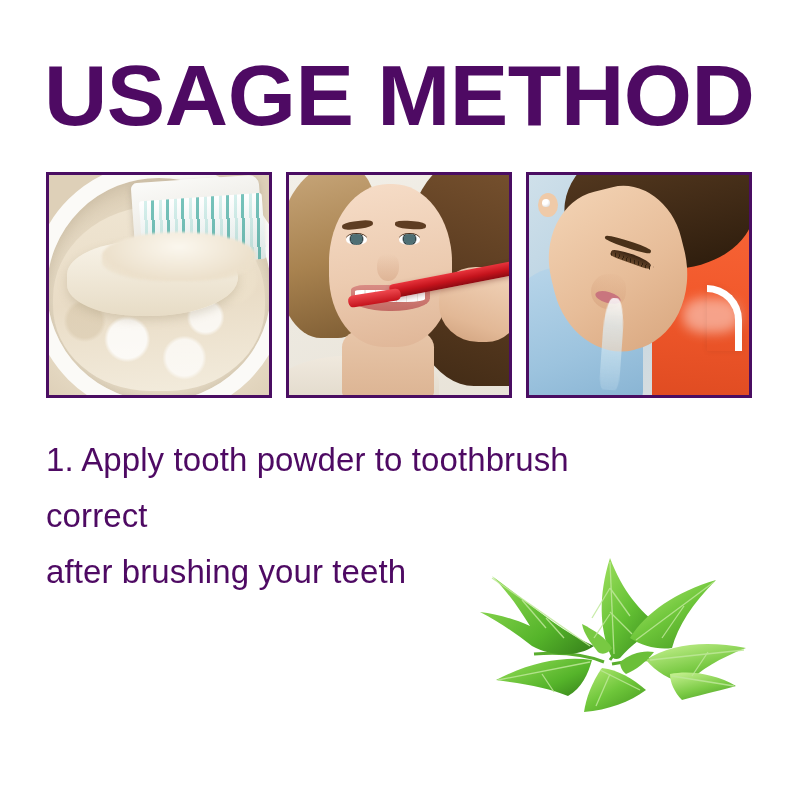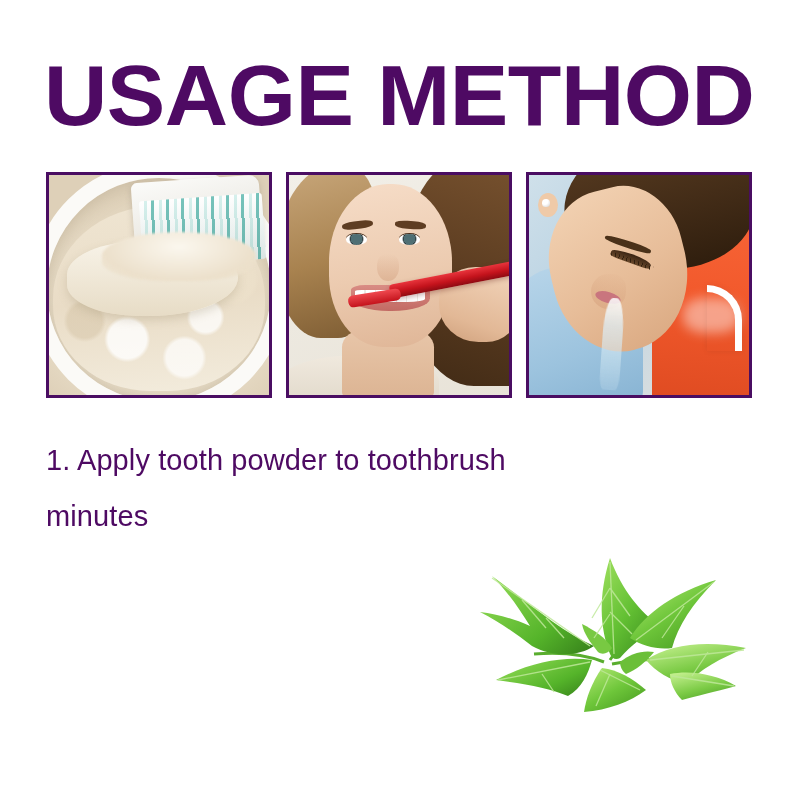--- a/index.html
+++ b/index.html
@@ -330,21 +330,21 @@
     border-radius: 50%;
   }
 
   
   .steps {
     position: absolute;
     left: 46px; top: 432px;
     width: 710px;
     color: #4e0a63;
     font-family: "Liberation Sans Narrow", "Liberation Sans", sans-serif;
-    font-size: 29px;
+    font-size: 33px;
     line-height: 56px;
     letter-spacing: .1px;
     z-index: 3;
     user-select: none;
   }
   .steps p { margin: 0; white-space: nowrap; }
 
   
   .mint {
     position: absolute;
@@ -411,21 +411,22 @@
       <div class="p3-nose"></div>
       <div class="p3-lips"></div>
       <div class="p3-water"></div>
     </div>
   </div>
 
 </div>
 
 <div class="steps">
   <p>1. Apply tooth powder to toothbrush</p>
-  <p>minutes</p>
+  <p>correct</p>
+  <p>after brushing your teeth</p>
 </div>
 
 <div class="mint">
   <svg viewBox="0 0 352 182" xmlns="http://www.w3.org/2000/svg">
     <defs>
       <linearGradient id="lg1" x1="0" y1="0" x2="0.8" y2="1">
         <stop offset="0%" stop-color="#9fe05f"></stop>
         <stop offset="55%" stop-color="#63c033"></stop>
         <stop offset="100%" stop-color="#3d8f1f"></stop>
       </linearGradient>

